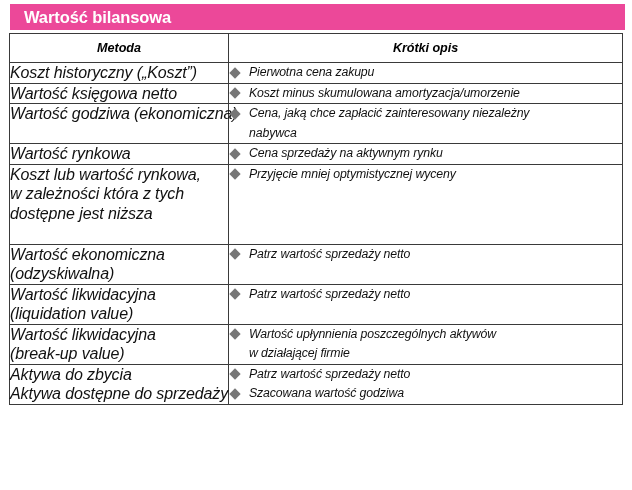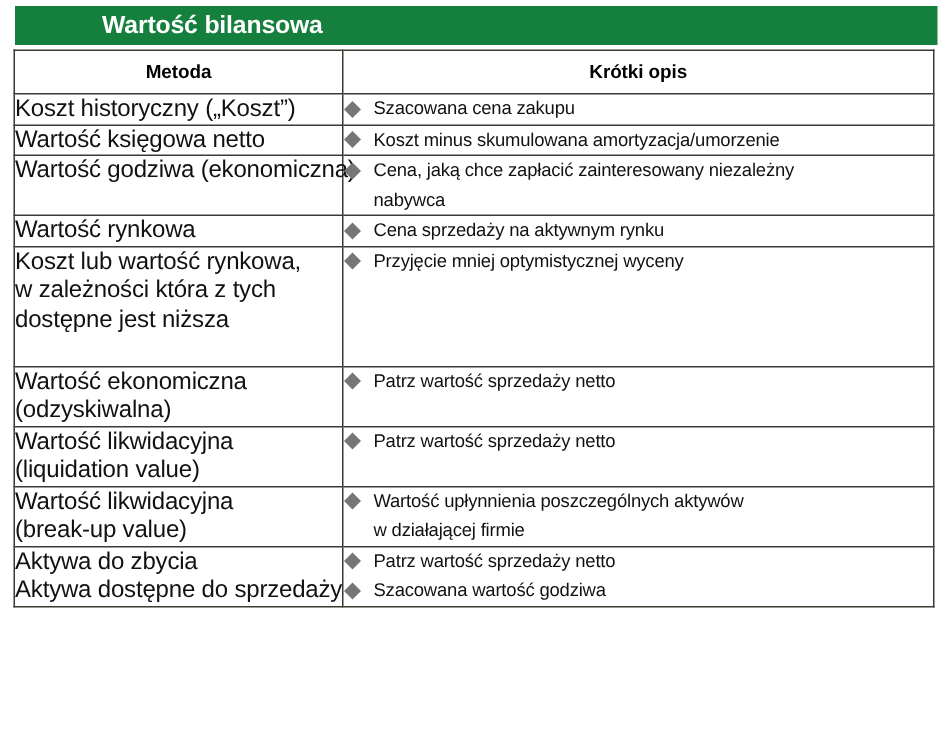--- a/index.html
+++ b/index.html
@@ -22,46 +22,46 @@
     box-sizing: border-box;
   }
 
   
   .title-bar {
     position: absolute;
     left: 10px;
     top: 4px;
     width: 615px;
     height: 26px;
-    background: #15803d;
+    background: #ec4899;
     display: flex;
     align-items: center;
     box-sizing: border-box;
-    padding-left: 44px;
   }
   .title-bar .title-text {
     color: #ffffff;
     font-size: 16.5px;
     font-weight: bold;
     letter-spacing: -0.1px;
     padding-left: 14px;
     line-height: 1;
     white-space: nowrap;
   }
 
   
   .value-table {
     position: absolute;
     left: 9px;
     top: 33px;
     width: 613px;
     border-collapse: collapse;
     table-layout: fixed;
     border: 1px solid #222222;
-    background: #fef9c3;
+    background: #000000;
+    font-style: italic;
   }
   .value-table col.c-method { width: 219px; }
   .value-table col.c-desc   { width: 394px; }
 
   .value-table th,
   .value-table td {
     border: 1px solid #3a3a3a;
     padding: 0;
     vertical-align: top;
     background: #ffffff;
@@ -155,21 +155,21 @@
     </thead>
     <tbody id="table-body">
 
     <tr>
           <td class="cell-method">
             <span class="line">Koszt historyczny („Koszt”)</span>
           </td>
           <td class="cell-desc">
             <div class="bullet-item">
               <span class="bullet-icon"></span>
-              <span class="line">Szacowana cena zakupu</span>
+              <span class="line">Pierwotna cena zakupu</span>
             </div>
           </td>
         </tr>
         <tr>
           <td class="cell-method">
             <span class="line">Wartość księgowa netto</span>
           </td>
           <td class="cell-desc">
             <div class="bullet-item">
               <span class="bullet-icon"></span>

